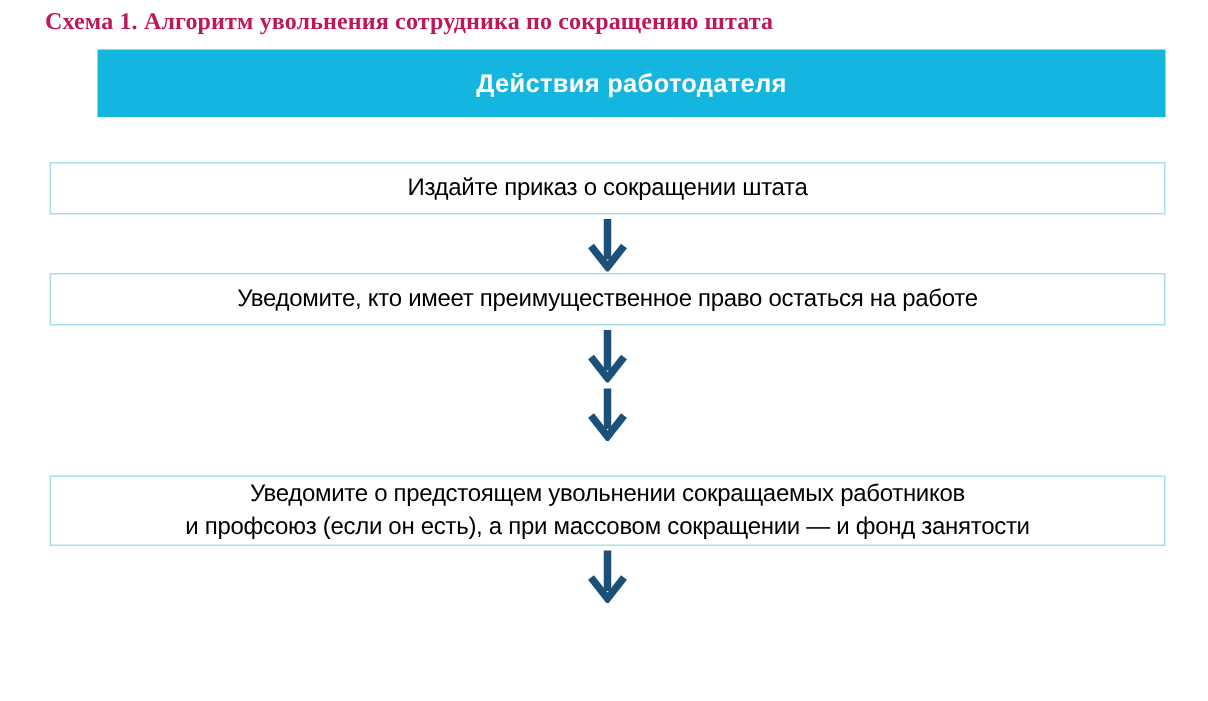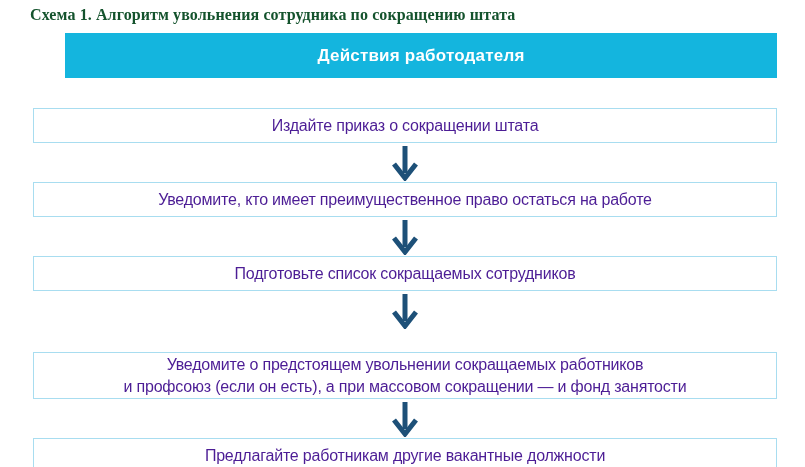--- a/index.html
+++ b/index.html
@@ -13,21 +13,21 @@
     font-family: "Liberation Sans", sans-serif;
   }
   .title {
     position: absolute;
     left: 30px;
     top: 6px;
     margin: 0;
     font-family: "Liberation Serif", "DejaVu Serif", serif;
     font-size: 16px;
     font-weight: bold;
-    color: #14532d;
+    color: #be185d;
     letter-spacing: 0.1px;
   }
   .flow {
     position: absolute;
     left: 33px;
     top: 33px;
     width: 744px;
     display: flex;
     flex-direction: column;
     align-items: stretch;
@@ -54,21 +54,21 @@
     align-items: center;
     justify-content: center;
     text-align: center;
     height: 35px;
   }
   .step-box.first { margin-top: 30px; }
   .step-box.tall { height: 47px; margin-top: 21px; }
   .step-box .step-label {
     font-size: 16px;
     line-height: 22px;
-    color: #4c1d95;
+    color: #000000;
     letter-spacing: -0.2px;
     white-space: pre-line;
   }
   .arrow-cell {
     height: 39px;
     display: flex;
     align-items: center;
     justify-content: center;
   }
   .arrow-cell.taller { height: 40px; }
@@ -102,41 +102,35 @@
       <span class="step-label">Уведомите, кто имеет преимущественное право остаться на работе</span>
     </div>
 
     <div class="arrow-cell">
       <svg width="30" height="36" viewBox="0 0 30 36" aria-hidden="true">
         <line x1="15" y1="1" x2="15" y2="28" stroke="#1d5078" stroke-width="5"></line>
         <polyline points="4,19 15,33 26,19" fill="none" stroke="#1d5078" stroke-width="5" stroke-linejoin="miter"></polyline>
       </svg>
     </div>
 
-    <div class="step-box">
-      <span class="step-label">Подготовьте список сокращаемых сотрудников</span>
-    </div>
 
     <div class="arrow-cell taller">
       <svg width="30" height="36" viewBox="0 0 30 36" aria-hidden="true">
         <line x1="15" y1="1" x2="15" y2="28" stroke="#1d5078" stroke-width="5"></line>
         <polyline points="4,19 15,33 26,19" fill="none" stroke="#1d5078" stroke-width="5" stroke-linejoin="miter"></polyline>
       </svg>
     </div>
 
     <div class="step-box tall">
       <span class="step-label">Уведомите о предстоящем увольнении сокращаемых работников
 и профсоюз (если он есть), а при массовом сокращении — и фонд занятости</span>
     </div>
 
     <div class="arrow-cell">
       <svg width="30" height="36" viewBox="0 0 30 36" aria-hidden="true">
         <line x1="15" y1="1" x2="15" y2="28" stroke="#1d5078" stroke-width="5"></line>
         <polyline points="4,19 15,33 26,19" fill="none" stroke="#1d5078" stroke-width="5" stroke-linejoin="miter"></polyline>
       </svg>
     </div>
 
-    <div class="step-box">
-      <span class="step-label">Предлагайте работникам другие вакантные должности</span>
-    </div>
 
   </div>
 </div>
 
 </body></html>

